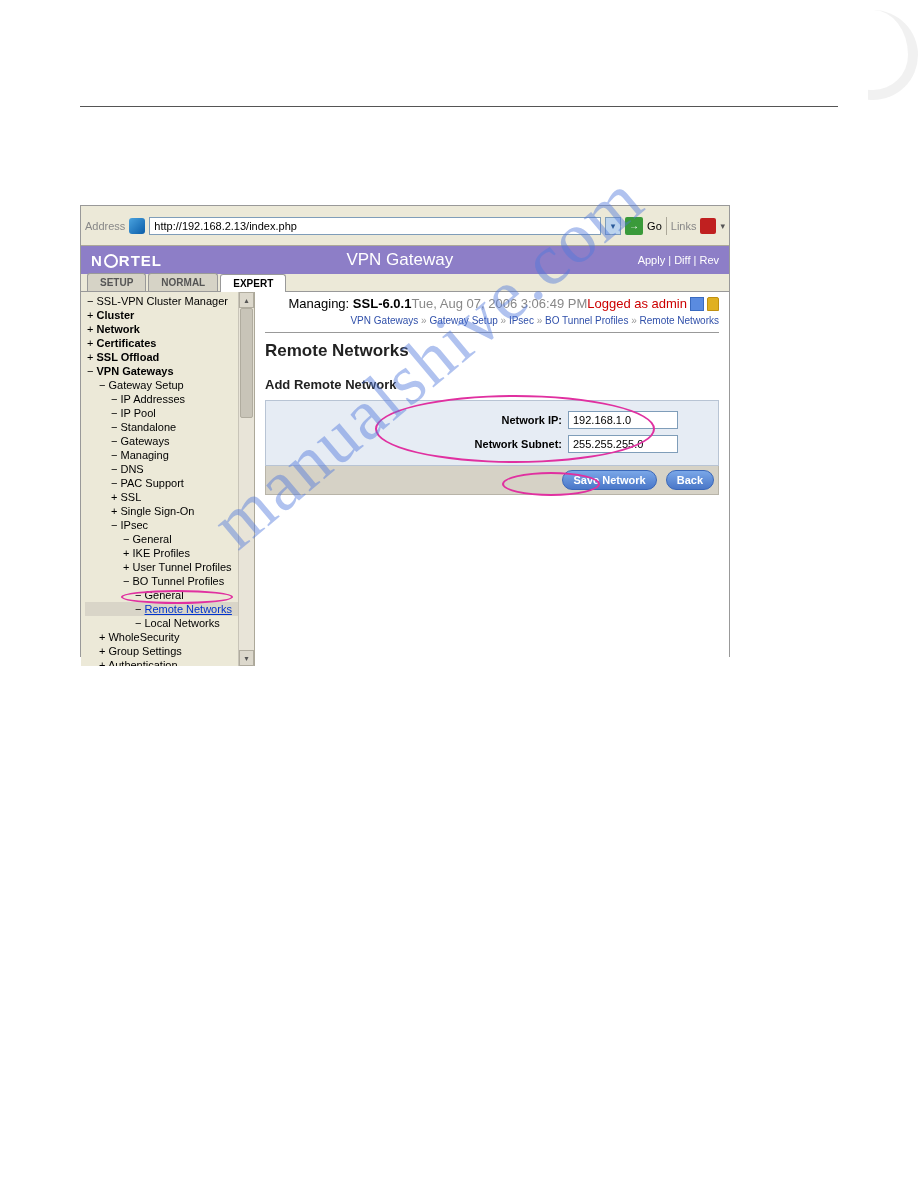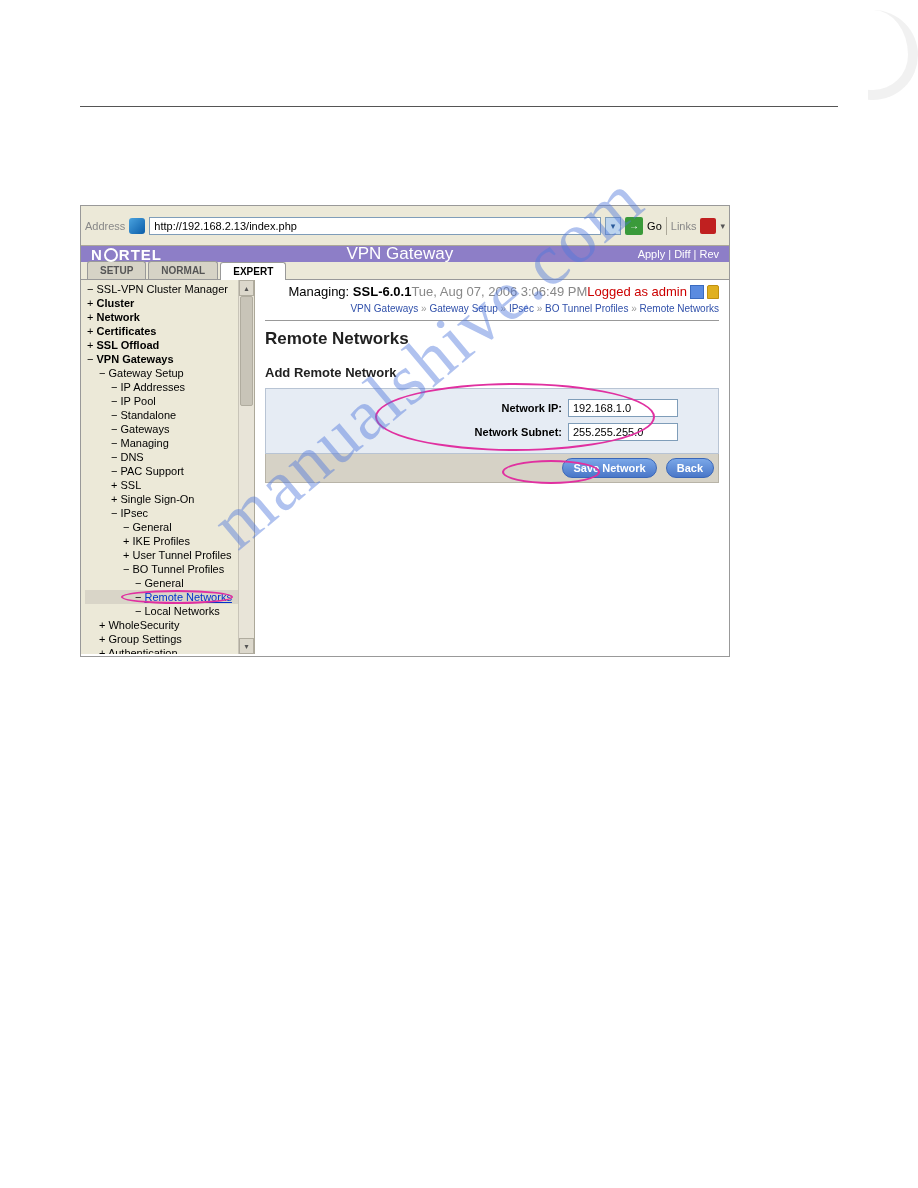--- a/index.html
+++ b/index.html
@@ -54,21 +54,21 @@
     display: flex; align-items: center;
   }
   .addrbar .dd { width: 16px; height: 18px; background:#bcd4ee; border:1px solid #7f9db9; display:flex;align-items:center;justify-content:center;color:#2a5a9a;font-size:9px;}
   .addrbar .go { width:18px;height:18px;background:#3a9a3a;border-radius:2px;display:flex;align-items:center;justify-content:center;color:#fff;font-size:10px;}
   .addrbar .golbl { color:#000; }
   .addrbar .sep { width:1px;height:18px;background:#aca899; }
   .addrbar .links { color:#888;text-align:right; }
   .addrbar .pdf { width:16px;height:16px;background:#c02020;border-radius:2px; }
   .addrbar .pdfdd { font-size:9px;color:#555; }
   .header {
-    height: 16px; background: #8d7ec7;
+    height: 28px; background: #8d7ec7;
     display: flex; align-items: center;
     color: #fff; padding: 0 10px;
     justify-content: space-between;
   }
   .header .brand { font-size: 15px; font-weight: bold; letter-spacing: 1px; font-family: Arial; }
   .header .brand .globe { display:inline-block;width:14px;height:14px;border:2px solid #fff;border-radius:50%;position:relative;top:2px;margin:0 1px; }
   .header .title { font-size: 17px; font-weight: normal; }
   .header .right { font-size: 11px; }
   .header .right a { color:#fff; }
   .tabrow {

